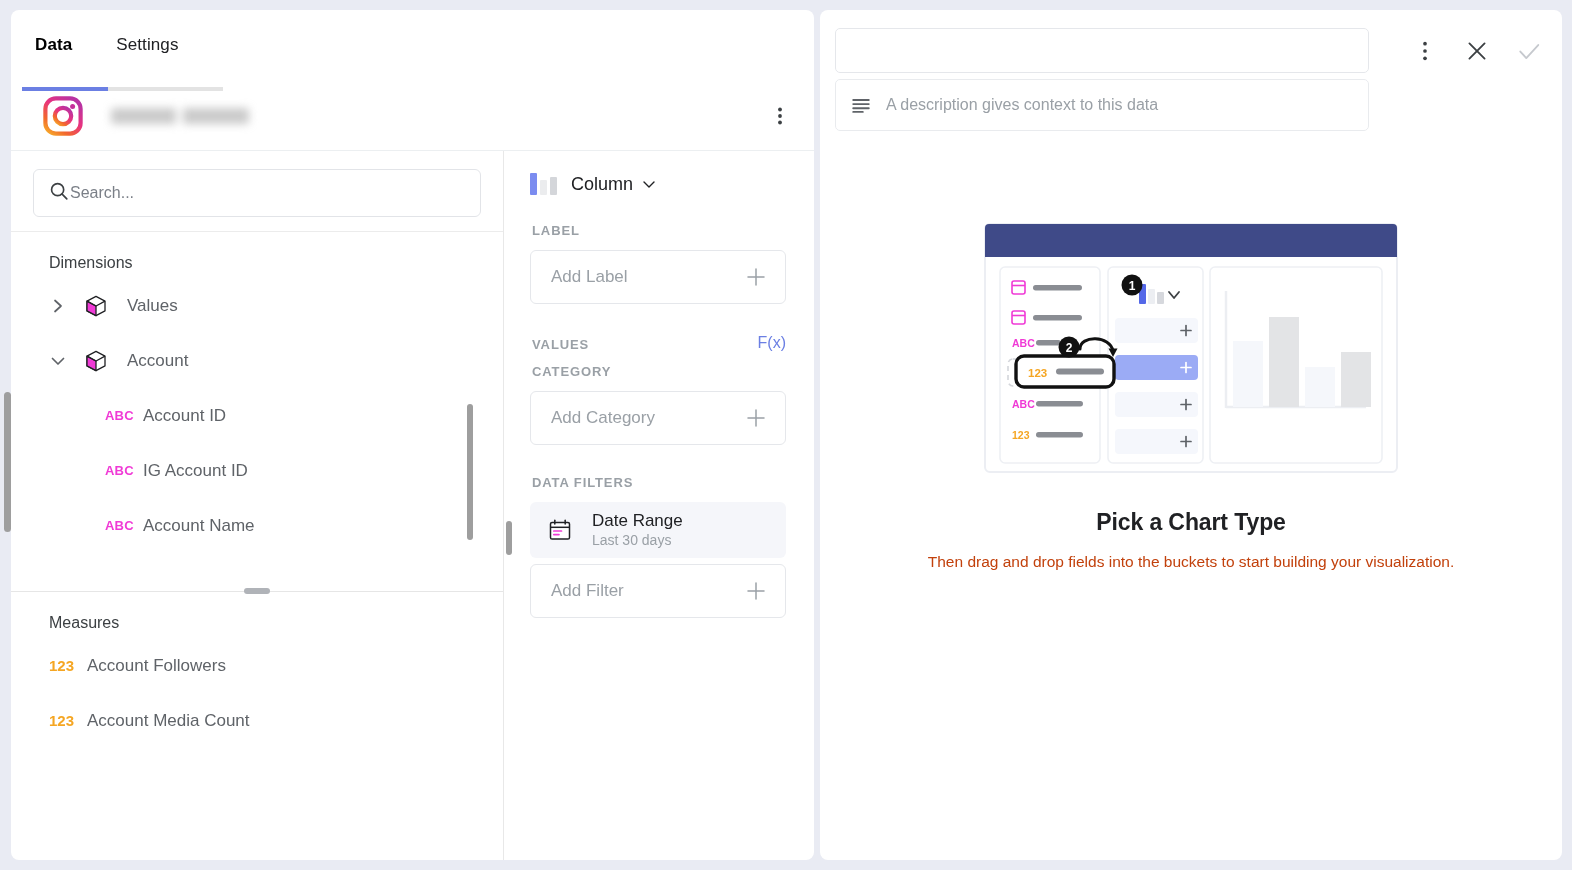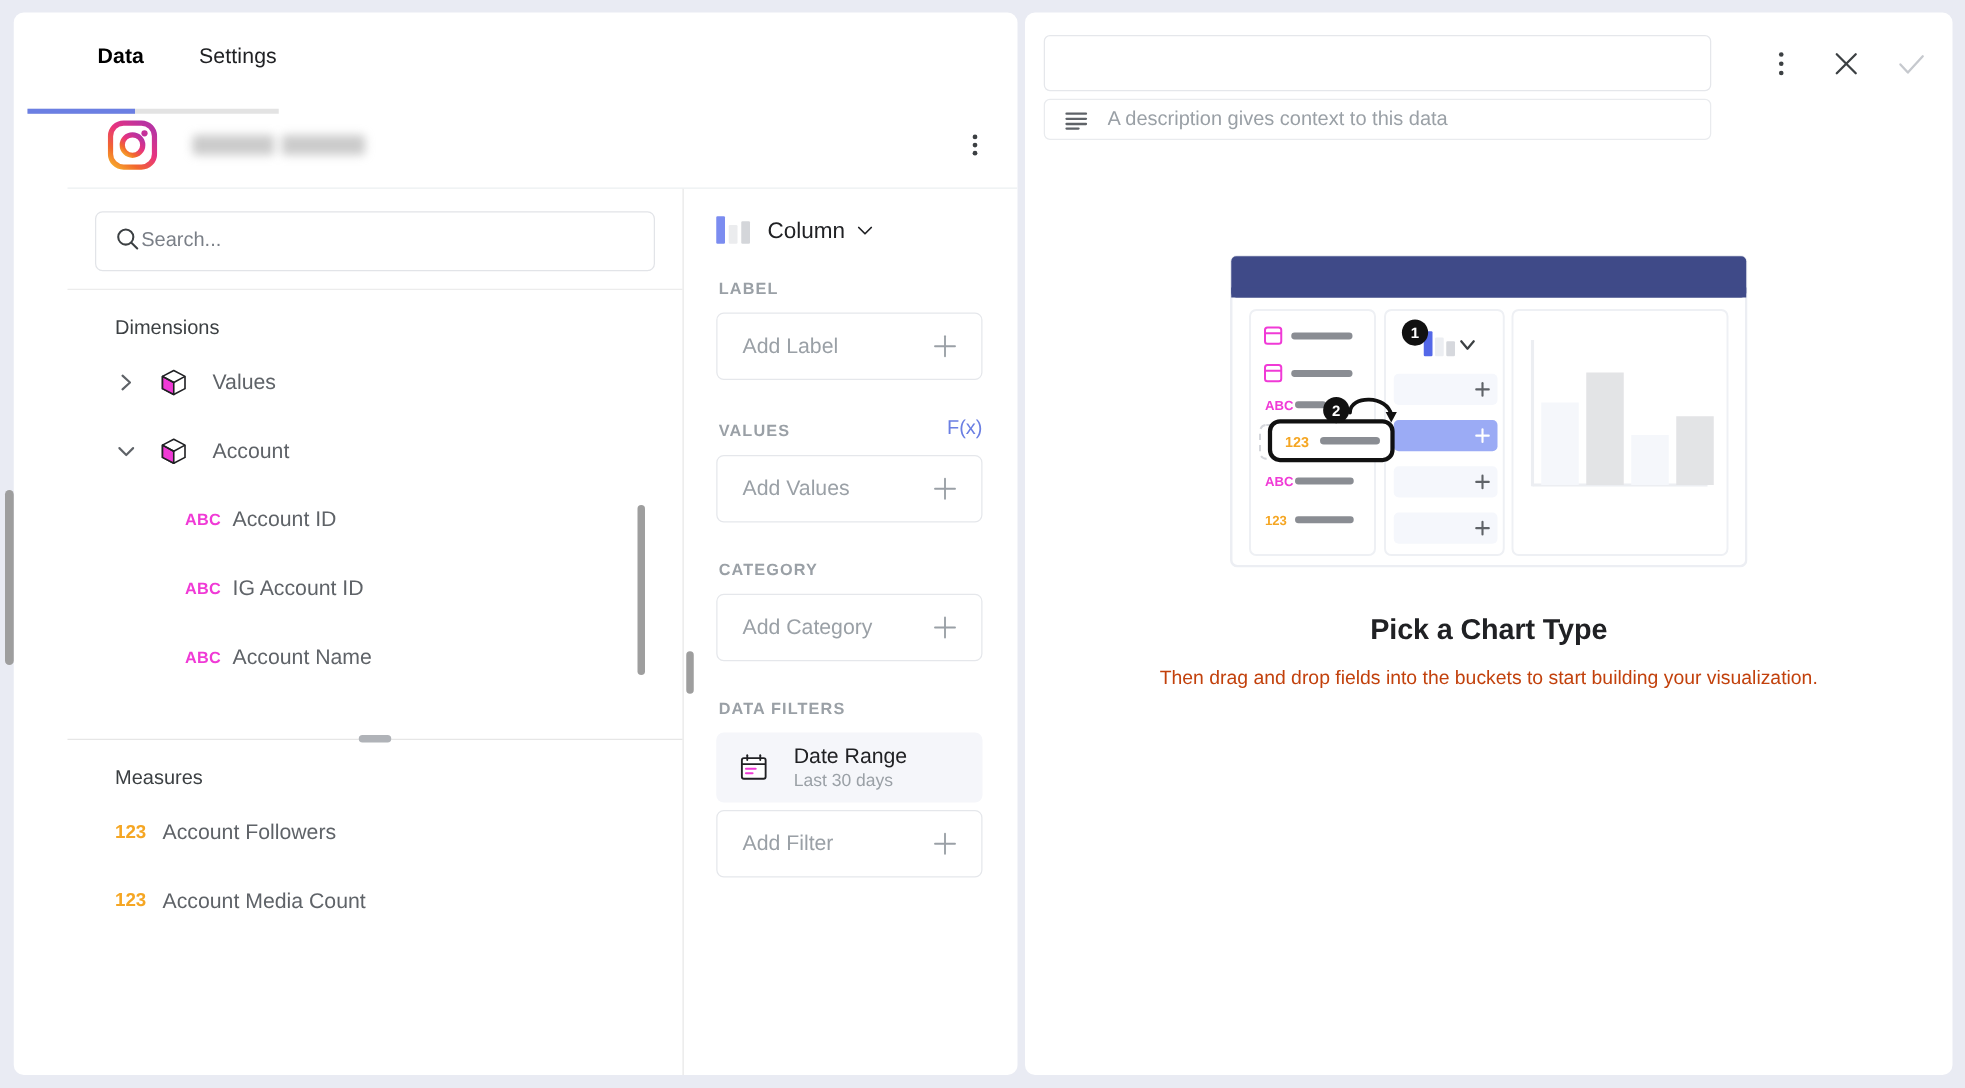--- a/index.html
+++ b/index.html
@@ -11,21 +11,21 @@
   }
   .app { position: relative; width: 1572px; height: 870px; display: flex; }
 
   
   .left-card {
     position: absolute; left: 11px; top: 10px;
     width: 803px; height: 850px;
     background: #ffffff;
     border-radius: 8px;
     overflow: hidden;
-    display: flex; flex-direction: column; padding-left: 43px;
+    display: flex; flex-direction: column;
   }
 
   
   .tabs { display: flex; padding: 0 0 0 24px; height: 72px; align-items: flex-start; }
   .tab {
     font-size: 17px; color: #202124; padding: 25px 0 0 0;
     margin-right: 44px; cursor: pointer; position: relative;
     letter-spacing: .1px;
   }
   .tab.active { font-weight: 700; color: #000; }
@@ -137,21 +137,21 @@
     overflow: hidden;
   }
   .rp-head { padding: 18px 20px 0 15px; display: flex; align-items: flex-start; }
   .rp-inputs { flex: 1; }
   .title-input {
     width: 534px; height: 45px; border: 1px solid #e5e7eb; border-radius: 5px;
     outline: none; padding: 0 14px; font-size: 16px; color: #202124;
     font-family: "Liberation Sans", sans-serif; background: #fff; display:block;
   }
   .desc-box {
-    width: 534px; height: 33px; border: 1px solid #e9ebee; border-radius: 5px;
+    width: 534px; height: 52px; border: 1px solid #e9ebee; border-radius: 5px;
     display: flex; align-items: center; padding: 0 14px; margin-top: 6px;
   }
   .desc-icon { width: 22px; height: 22px; flex: 0 0 22px; margin-right: 14px;}
   .desc-box input {
     border: none; outline: none; flex: 1; font-size: 16px; color: #9aa0a6;
     font-family: "Liberation Sans", sans-serif; background: transparent;
   }
   .desc-box input::placeholder { color: #9aa0a6; }
   .rp-actions { display: flex; align-items: center; gap: 26px; margin: 10px 0 0 26px; }
   .act { width: 26px; height: 26px; cursor: pointer; }
@@ -314,29 +314,20 @@
                 <line x1="11" y1="3" x2="11" y2="19"></line>
                   <line x1="3" y1="11" x2="19" y2="11"></line>
               </svg>
             </span>
           </div>
 
           <div class="bucket-label">
             <span>VALUES</span>
             <span class="fx">F(x)</span>
           </div>
-          <div class="dropzone">
-            <span class="dz-text">Add Values</span>
-            <span class="plus">
-              <svg viewBox="0 0 22 22" width="22" height="22" stroke="#9aa0a6" stroke-width="1.5" stroke-linecap="round">
-                <line x1="11" y1="3" x2="11" y2="19"></line>
-                  <line x1="3" y1="11" x2="19" y2="11"></line>
-              </svg>
-            </span>
-          </div>
 
           <div class="bucket-label">
             <span>CATEGORY</span>
           </div>
           <div class="dropzone">
             <span class="dz-text">Add Category</span>
             <span class="plus">
               <svg viewBox="0 0 22 22" width="22" height="22" stroke="#9aa0a6" stroke-width="1.5" stroke-linecap="round">
                 <line x1="11" y1="3" x2="11" y2="19"></line>
                   <line x1="3" y1="11" x2="19" y2="11"></line>

